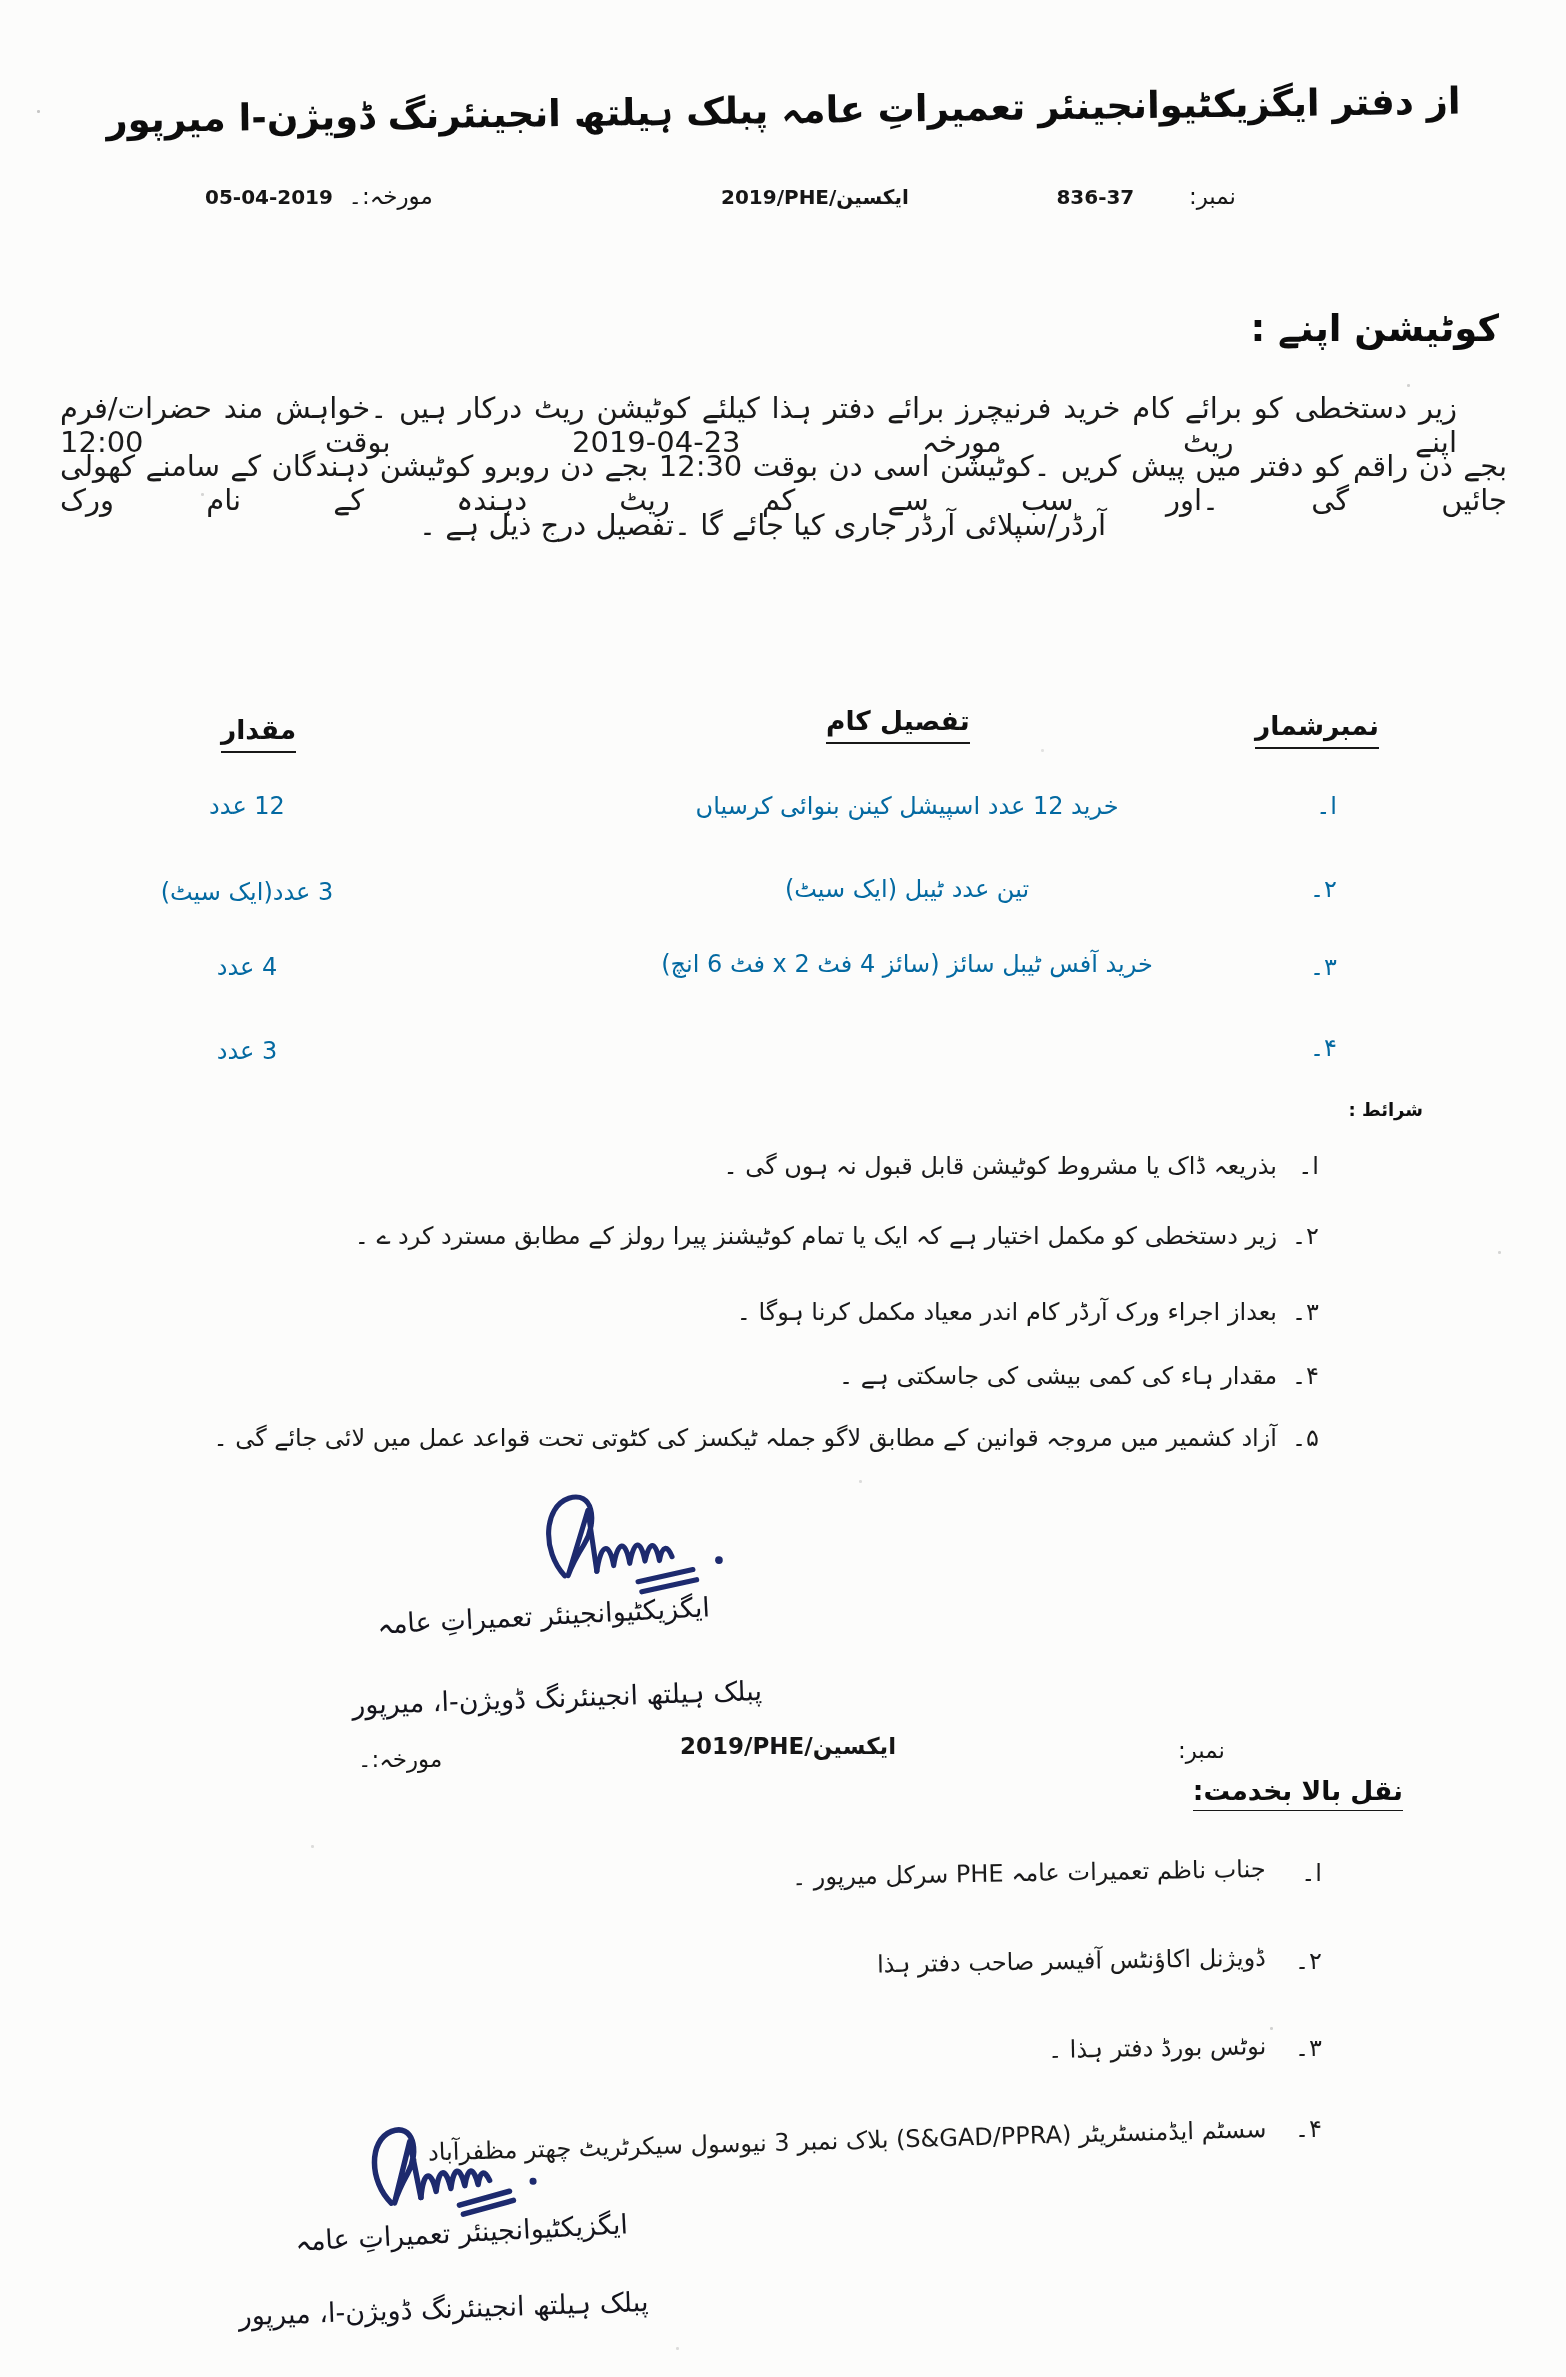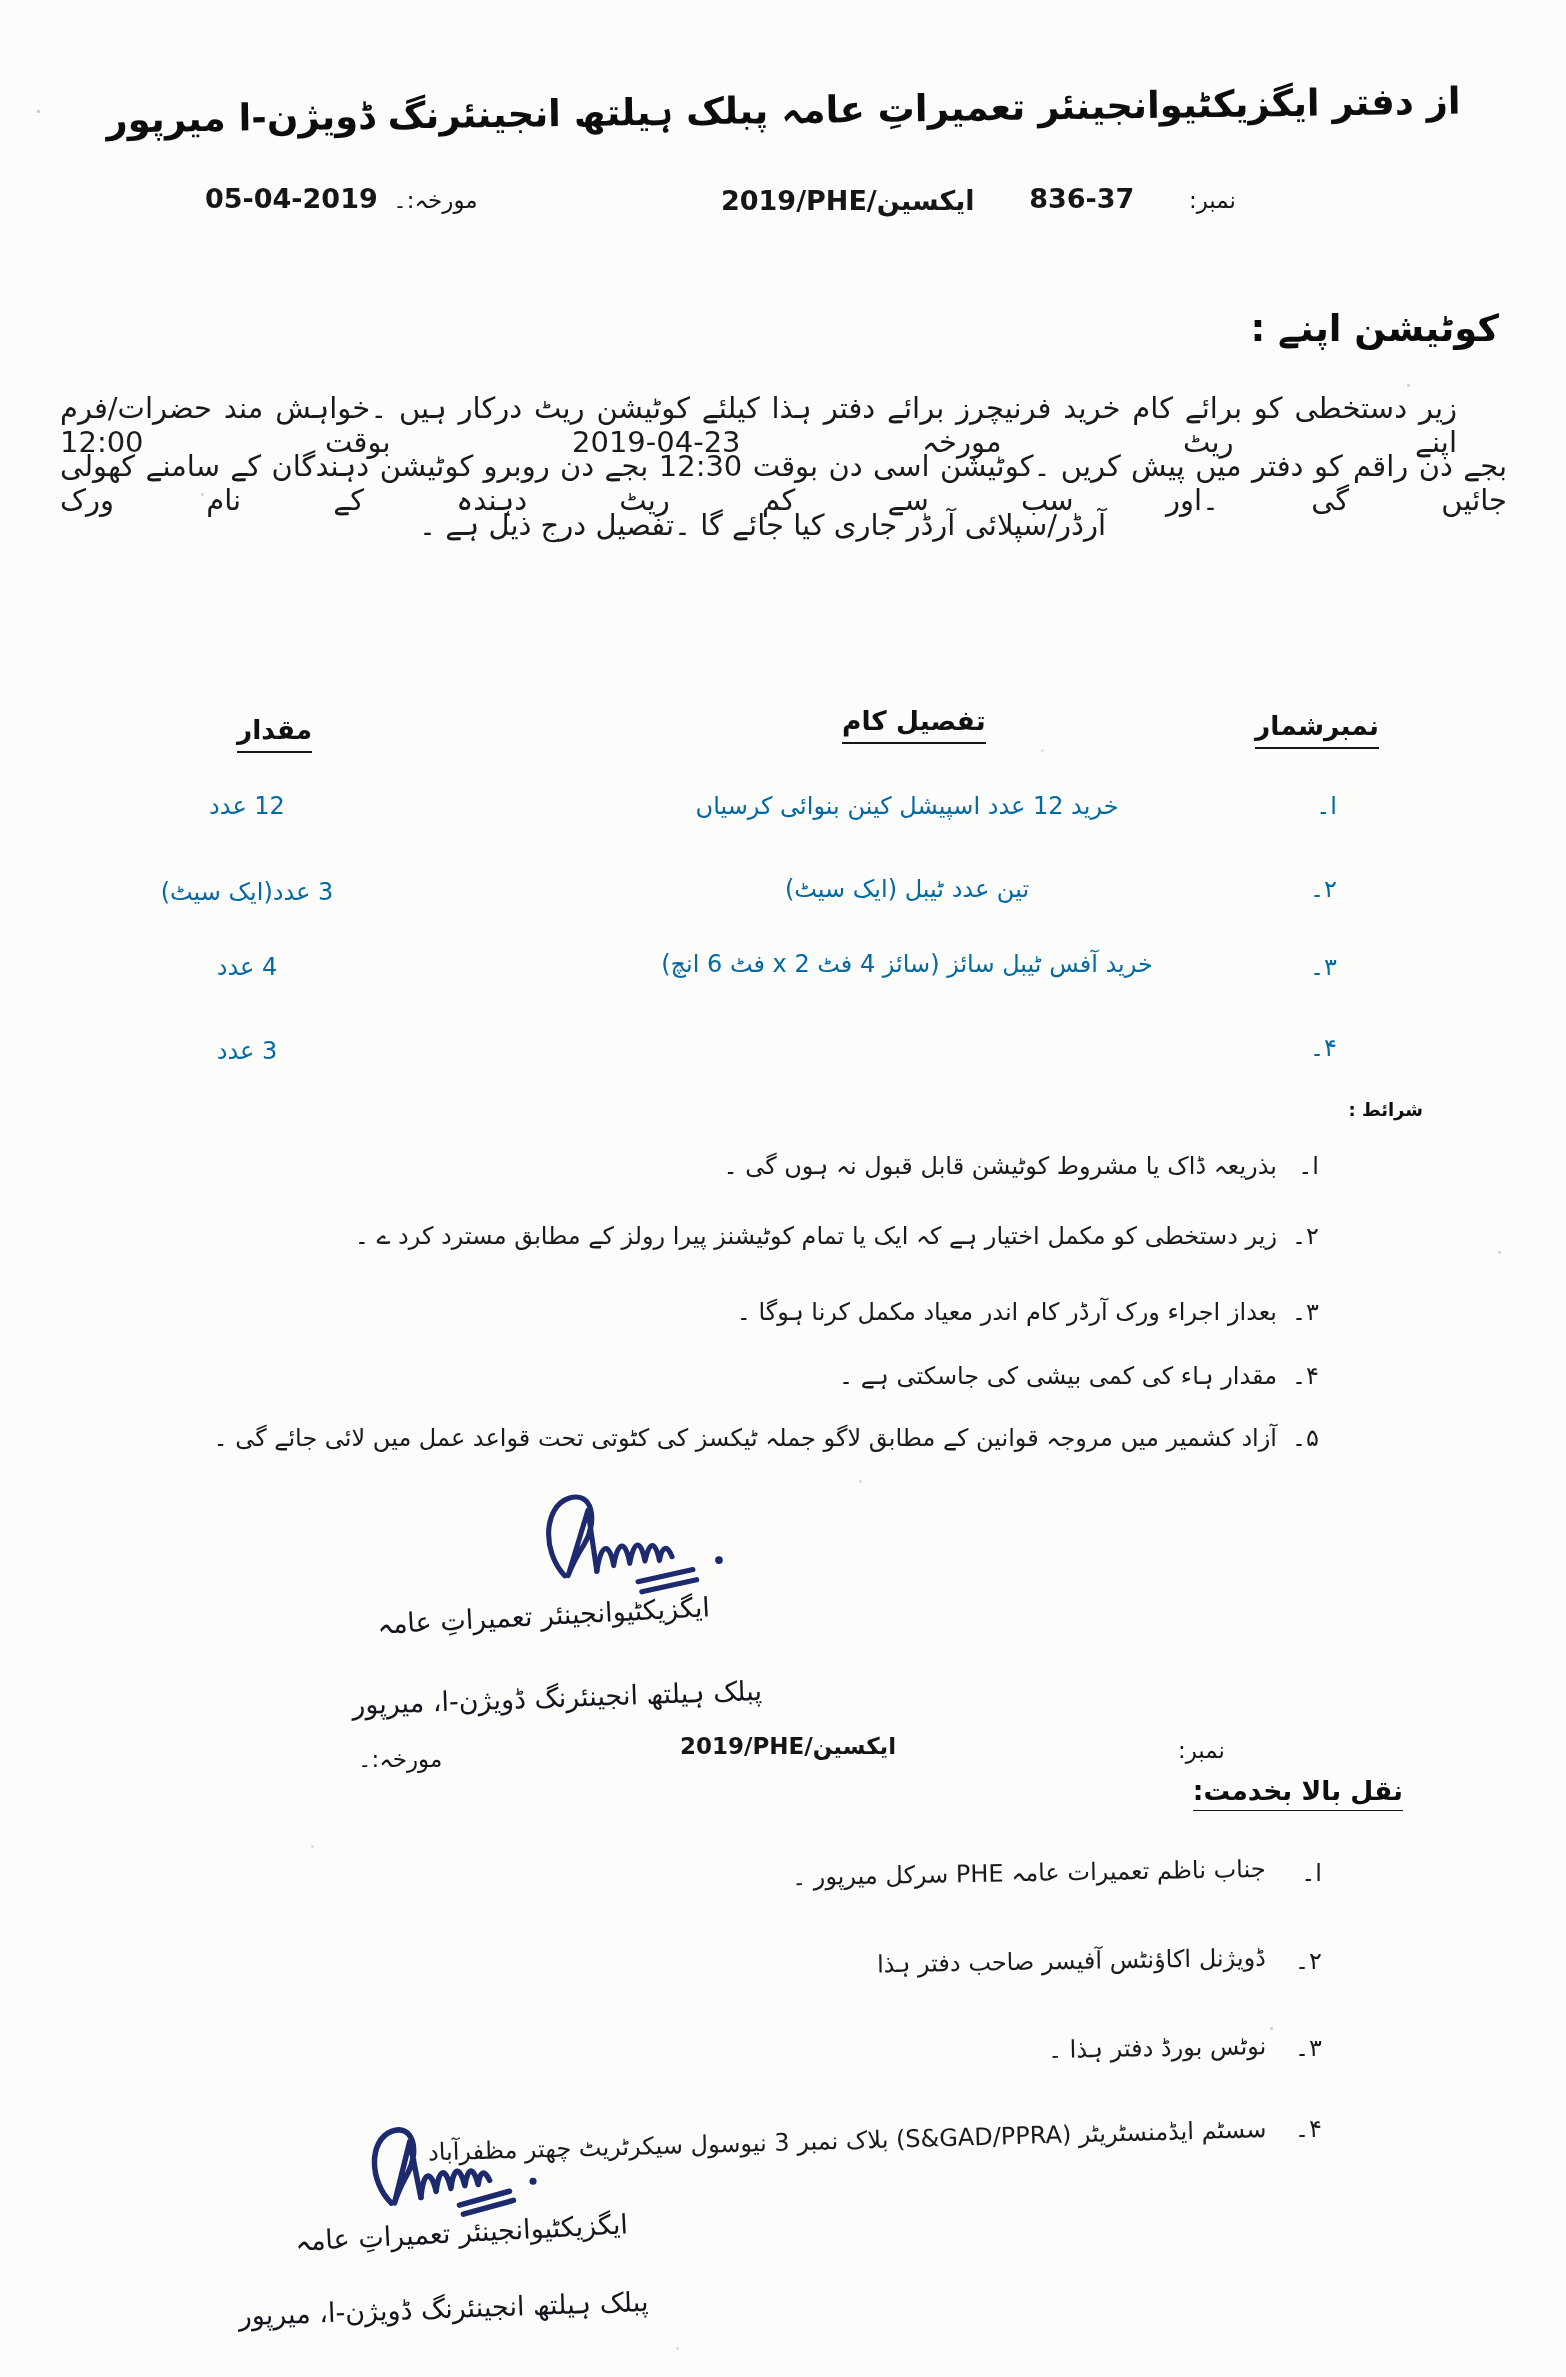--- a/index.html
+++ b/index.html
@@ -7,28 +7,28 @@
     position:relative; width:1567px; height:2377px;
     background:#fcfcfb; overflow:hidden;
     font-family:"DejaVu Sans", sans-serif;
     color:#161616;
   }
   .abs{position:absolute;}
   .rtl{direction:rtl;}
   .ltr{direction:ltr; unicode-bidi:isolate;}
   .c{text-align:center;}
   .nw{white-space:nowrap;}
-  .u{border-bottom:2.7px solid #181818; padding-bottom:5.5px;margin-left:16px;}
+  .u{border-bottom:2.7px solid #181818; padding-bottom:5.5px;}
   .u2{border-bottom:1.8px solid #181818; padding-bottom:3.7px;}
 
   .doc-title{top:89px; left:55px; right:55px; font-size:37px; font-weight:700;
     text-align:center; white-space:nowrap; transform:rotate(-0.8deg); color:#0d0d0d;}
 
   .ref-label{font-size:23px;}
-  .ref-val{font-size:27px; font-weight:700;}
+  .ref-val{font-size:20px; font-weight:700;}
 
   .notice-heading{top:307px; right:68px; font-size:37px; font-weight:700; color:#0c0c0c;}
 
   .para-line{font-size:29px; color:#1a1a1a;}
   .para-just{left:60px; direction:rtl; text-align:justify; text-align-last:justify;}
 
   .tbl-hdr{font-size:26.5px; font-weight:700; color:#111;}
   .tbl-cell{font-size:24px; color:#0369a1;}
 
   .sec-heading{font-size:18px; font-weight:700; color:#0e0e0e;}

